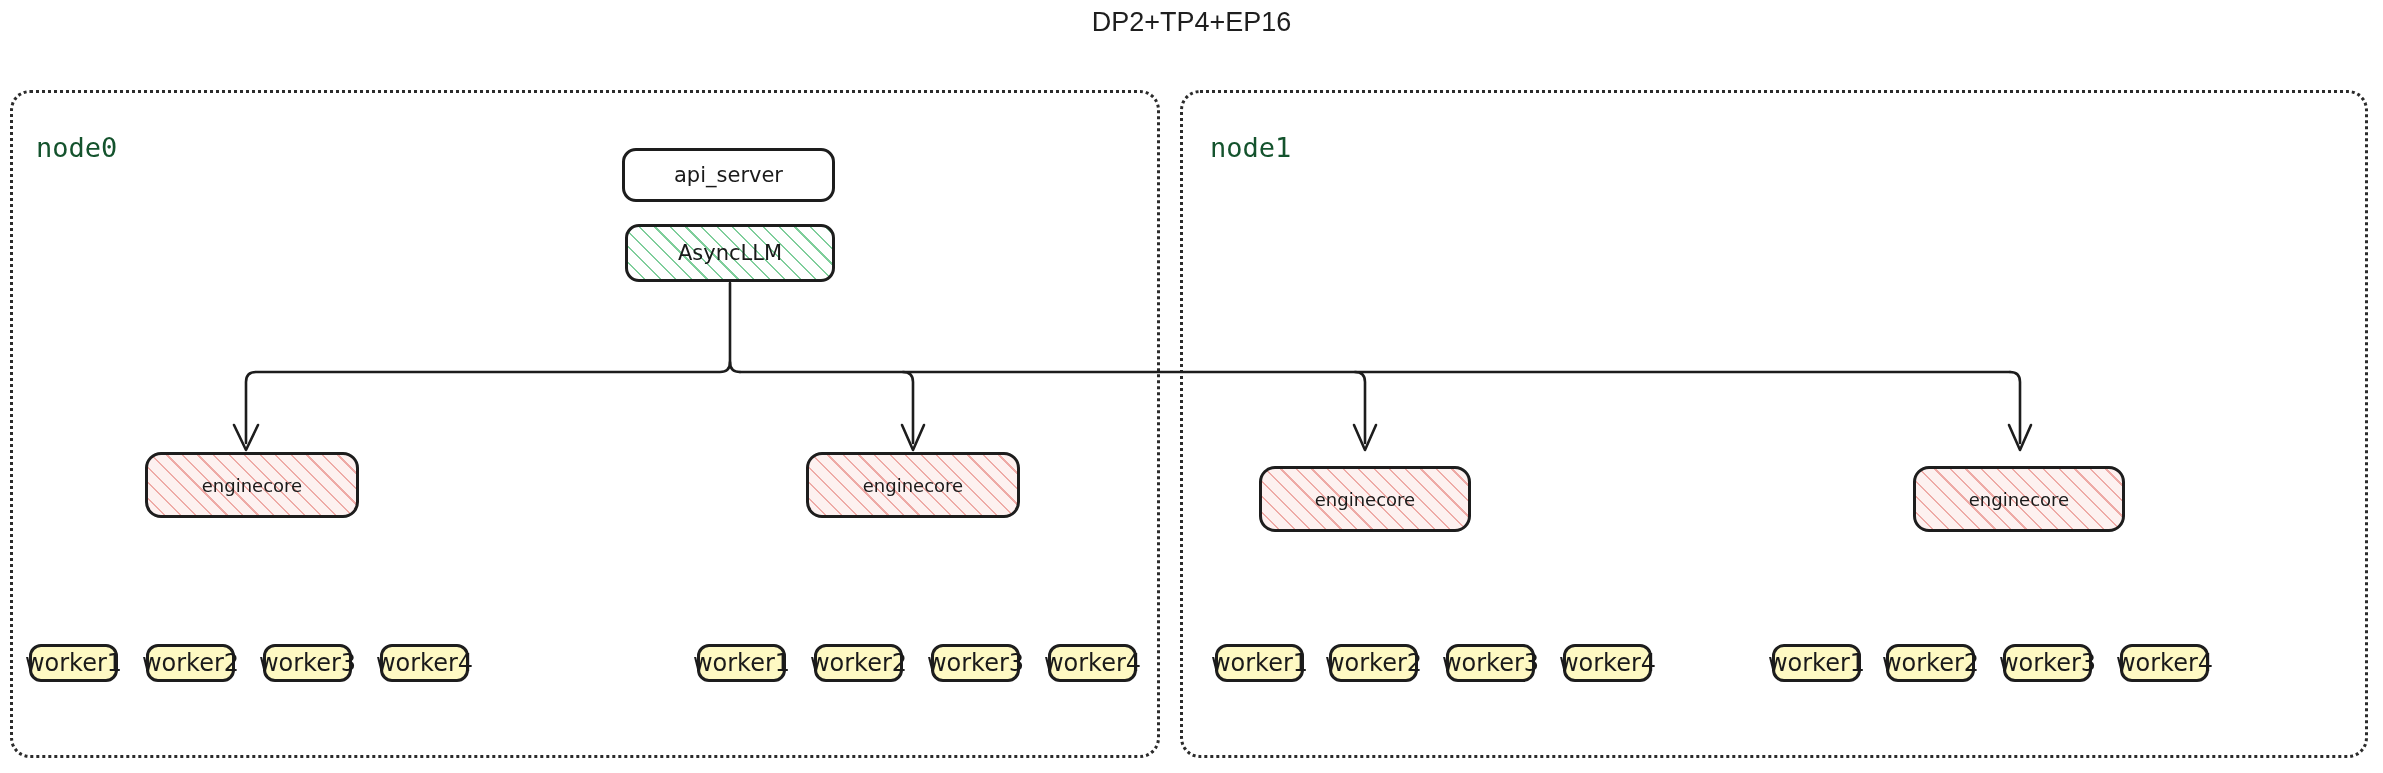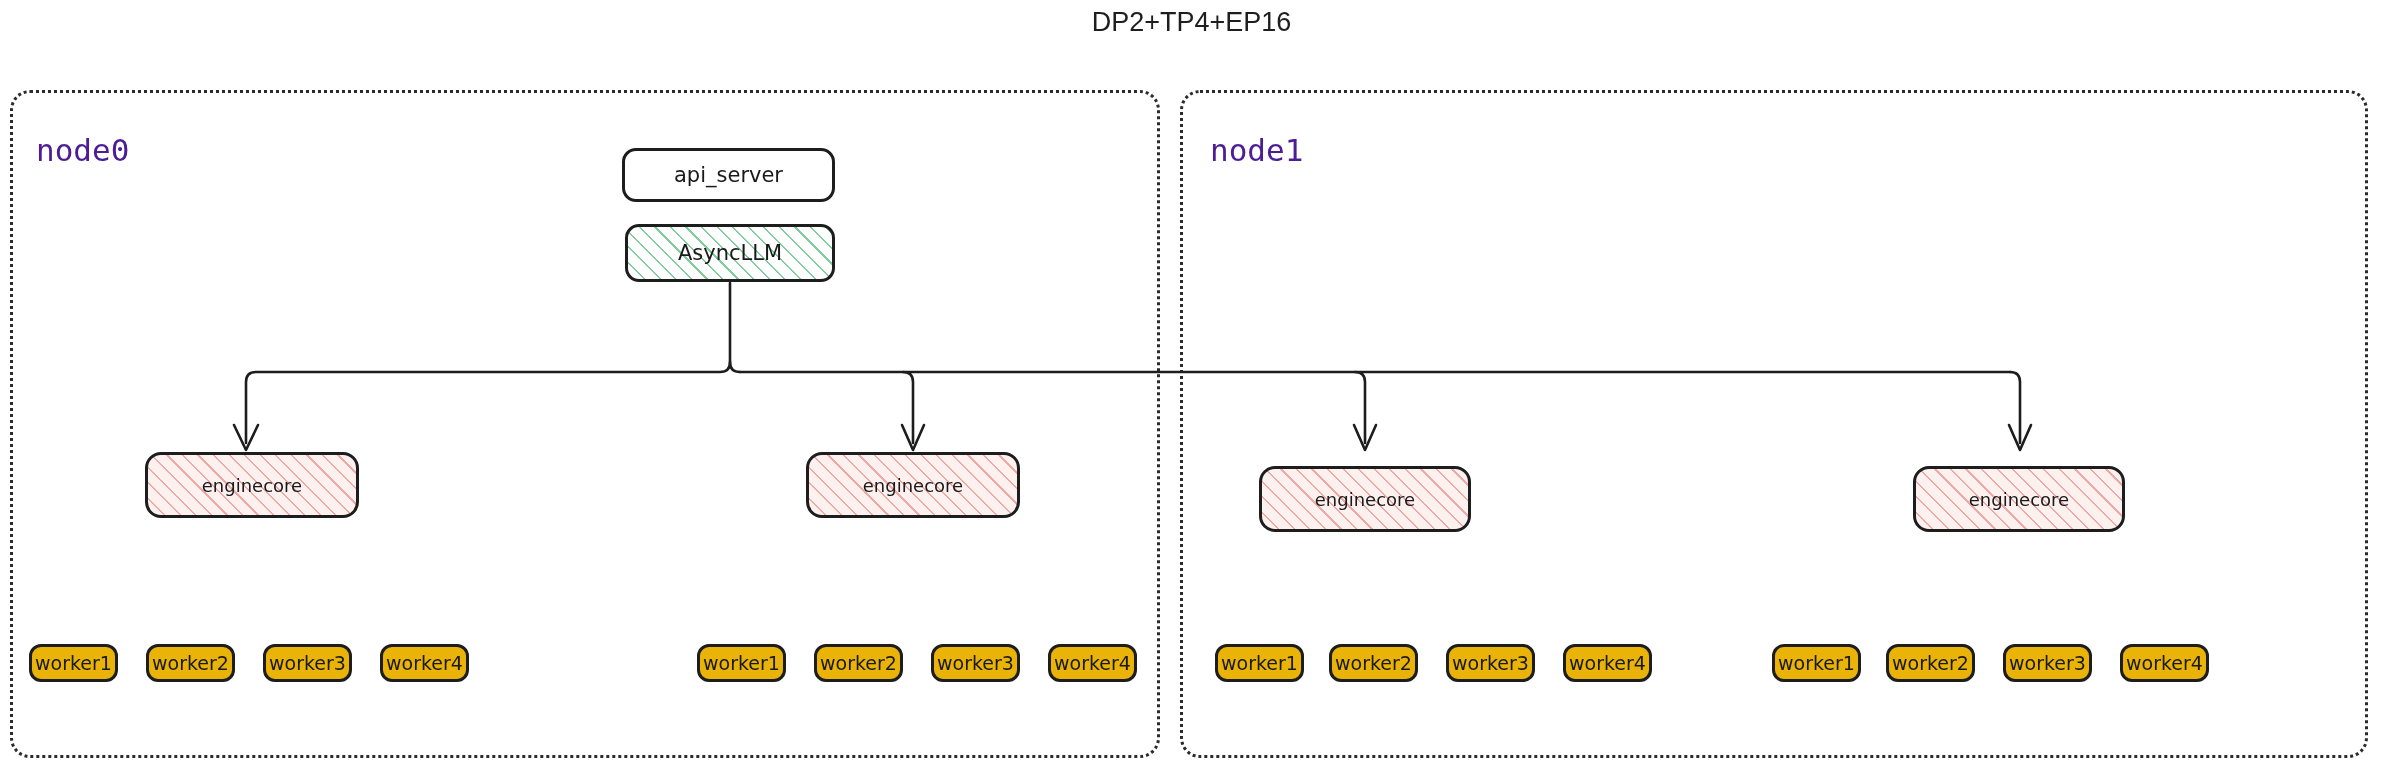--- a/index.html
+++ b/index.html
@@ -36,22 +36,22 @@
   .node-box {
     position: absolute;
     border: 3px dotted #2b2b2b;
     border-radius: 20px;
     box-sizing: border-box;
     background: transparent;
   }
   .node-label {
     position: absolute;
     font-family: "DejaVu Sans Mono", "Liberation Mono", monospace;
-    font-size: 31px;
-    color: #4c1d95;
+    font-size: 27px;
+    color: #14532d;
     white-space: nowrap;
   }
   
   .shape {
     position: absolute;
     box-sizing: border-box;
     display: flex;
     align-items: center;
     justify-content: center;
     border: 3px solid #1d1d1d;
@@ -82,23 +82,23 @@
     background-color: #fdf1f0;
     background-image: repeating-linear-gradient(
       45deg,
       #eeaaa6 0px,
       #eeaaa6 1.6px,
       rgba(255,255,255,0) 1.6px,
       rgba(255,255,255,0) 11px
     );
   }
   .shape-worker {
-    background: #eab308;
+    background: #fef9c3;
     border-radius: 12px;
-    font-size: 19px;
+    font-size: 24px;
     border-width: 3px;
   }
   
   #connectors {
     position: absolute;
     left: 0;
     top: 0;
     width: 2383px;
     height: 773px;
     pointer-events: none;

